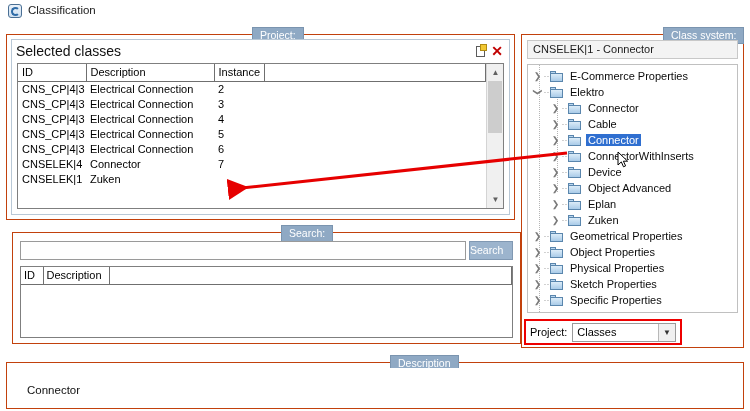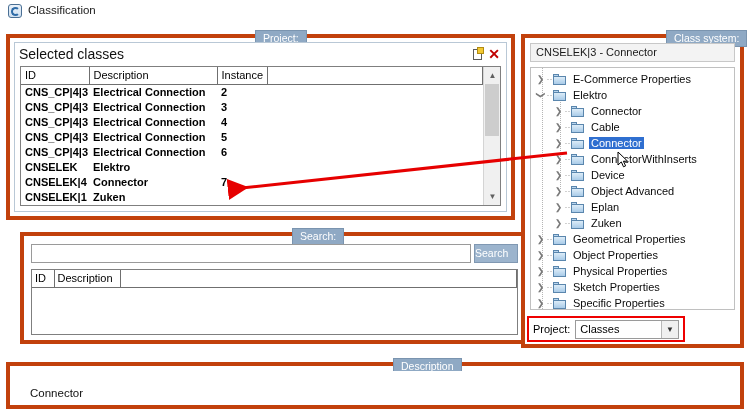--- a/index.html
+++ b/index.html
@@ -22,33 +22,33 @@
     position: absolute; inset: 0; border: 1px solid #4a6f94; border-radius: 3px;
     background: linear-gradient(180deg,#eaf2fa,#cfe0f0);
   }
   .ring-icon .inner {
     position: absolute; left: 2.5px; top: 2.5px; width: 9px; height: 9px;
     border: 2px solid #2f6ca8; border-radius: 50%;
     border-right-color: #dce9f5;
   }
 
   
-  .group { position: absolute; border: 4px solid #c2410c; background: #ffffff; }
+  .group { position: absolute; border: 1px solid #c2410c; background: #ffffff; }
   .group-caption {
     position: absolute; top: -8px;
     background: #8fa9c4; color: #ffffff;
     padding: 1px 7px 2px 7px; font-size: 10.5px; line-height: 12px;
     border: 1px solid #7a94af;
     white-space: nowrap;
   }
 
   
   #group-project { left: 6px; top: 34px; width: 509px; height: 186px; }
   #group-classsystem { left: 521px; top: 34px; width: 223px; height: 314px; }
-  #group-search { left: 20px; top: 232px; width: 509px; height: 112px; }
+  #group-search { left: 12px; top: 232px; width: 509px; height: 112px; }
   #group-description { left: 6px; top: 362px; width: 738px; height: 47px; }
 
   .inner-panel { position: absolute; inset: 4px; border: 1px solid #b9c8d6; background: #ffffff; }
 
   
   .panel-header {
     position: absolute; left: 0; right: 0; top: 0; height: 22px;
     display: flex; align-items: center; padding: 0 4px;
     background: #ffffff;
   }
@@ -74,21 +74,21 @@
   
   .grid { position: absolute; left: 5px; top: 23px; right: 5px; bottom: 5px; border: 1px solid #7f7f7f; background:#fff; overflow: hidden; }
   .grid-scrollarea { position: absolute; left: 0; top: 0; right: 17px; bottom: 0; overflow: hidden; }
   table.data { border-collapse: collapse; width: 100%; table-layout: fixed; font-size: 11px; }
   table.data thead th {
     background: #ffffff; border-right: 1px solid #6f6f6f; border-bottom: 1px solid #6f6f6f;
     text-align: left; font-weight: normal; padding: 2px 4px; height: 17px;
     font-size: 11px; color: #000;
   }
   table.data tbody td { padding: 1px 4px; height: 15px; font-size: 11px; color: #000; border: none; white-space: nowrap; }
-  table.data tbody tr { background: #ffffff; font-weight: bold; }
+  table.data tbody tr { background: #ffffff; }
 
   
   .vscroll { position: absolute; right: 0; top: 0; bottom: 0; width: 17px; background: #f0f0f0; border-left: 1px solid #d4d4d4; }
   .vscroll .arrow {
     position: absolute; left: 0; width: 17px; height: 17px; background: #f0f0f0;
     display: flex; align-items: center; justify-content: center; color: #606060; font-size: 8px;
   }
   .vscroll .arrow.up { top: 0; }
   .vscroll .arrow.down { bottom: 0; }
   .vscroll .track { position: absolute; left: 0; right: 0; top: 17px; bottom: 17px; background: #f0f0f0; }
@@ -230,26 +230,20 @@
                   <td>5</td>
                   <td></td>
                 </tr>
                 <tr>
                   <td>CNS_CP|4|3</td>
                   <td>Electrical Connection</td>
                   <td>6</td>
                   <td></td>
                 </tr>
                 <tr>
-                  <td>CNSELEK</td>
-                  <td>Elektro</td>
-                  <td></td>
-                  <td></td>
-                </tr>
-                <tr>
                   <td>CNSELEK|4</td>
                   <td>Connector</td>
                   <td>7</td>
                   <td></td>
                 </tr>
                 <tr>
                   <td>CNSELEK|1</td>
                   <td>Zuken</td>
                   <td></td>
                   <td></td>
@@ -291,21 +285,21 @@
           </tr>
         </thead>
         <tbody id="search-rows"></tbody>
       </table>
     </div>
   </div>
 
   <div class="group" id="group-classsystem">
     <div class="group-caption" style="left:141px;">Class system:</div>
 
-    <div class="cs-path">CNSELEK|3 - Connector</div>
+    <div class="cs-path">CNSELEK|1 - Connector</div>
 
     <div class="cs-tree">
       <div class="vline" style="left:11px;"></div>
       <div class="vline" style="left:29px; top:24px; bottom:120px;"></div>
       <div id="tree-nodes">
           <div class="tnode" style="padding-left: 4px;">
             <span class="chev" style="transform: none;">❯</span>
             <span class="dots">··</span>
             <span class="folder">
               <span class="tab"></span>

